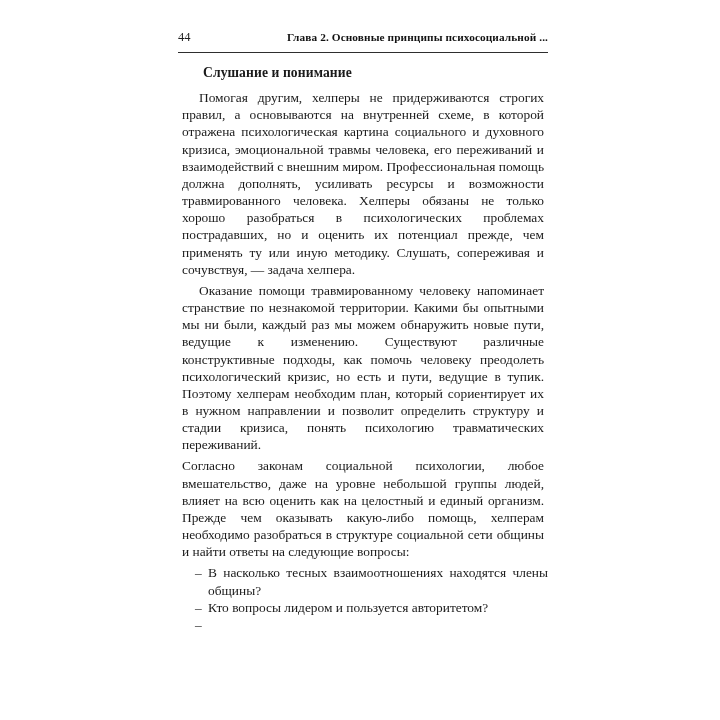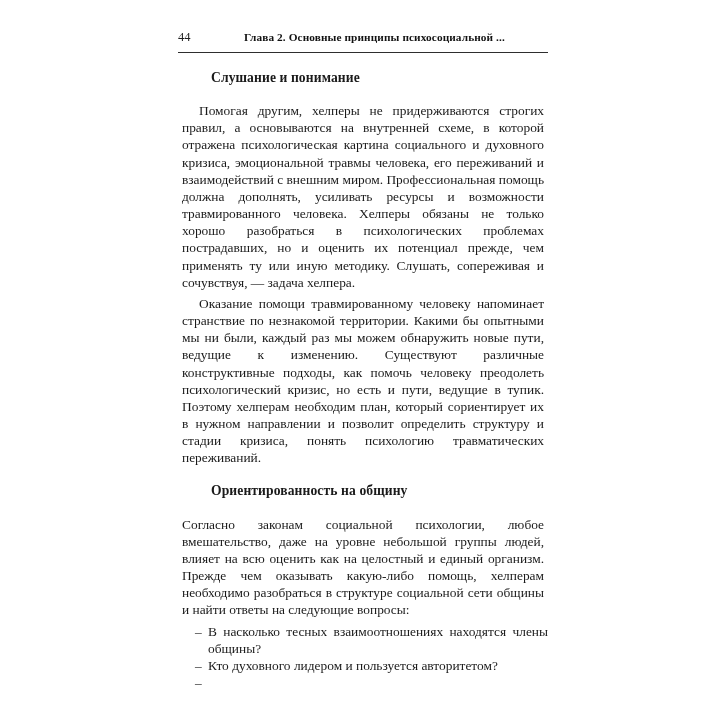--- a/index.html
+++ b/index.html
@@ -43,20 +43,21 @@
     flex: 0 0 66px;
     font-size: 12.5px;
     font-weight: normal;
     color: #1d1d1d;
   }
   .head-title {
     flex: 1 1 auto;
     white-space: nowrap;
     font-size: 11.3px;
     color: #121212;
+    text-align: right;
   }
   .head-rule {
     margin-top: 4px;
     border-bottom: 1.3px solid #2e2e2e;
     width: 100%;
   }
 
   
   .body-copy {
     margin-top: 11px;
@@ -64,21 +65,21 @@
     line-height: 17.15px;
     text-align: justify;
     -webkit-hyphens: manual;
     hyphens: manual;
   }
 
   h2.section-heading {
     font-size: 13.6px;
     font-weight: bold;
     line-height: 17.15px;
-    margin: 16px;
+    margin: 8px;
     padding: 0;
     text-indent: 17px;
     text-align: left;
     letter-spacing: 0.1px;
   }
 
   h2.section-heading.spaced {
     margin-top: 16px;
   }
 
@@ -125,31 +126,30 @@
     </div>
     <div class="head-rule"></div>
 
     <div class="body-copy">
 
       <h2 class="section-heading">Слушание и понимание</h2>
       <p class="para">Помогая другим, хелперы не придерживаются строгих правил, а основываются на внутренней схеме, в которой отражена психологическая картина социального и духовного кризиса, эмоциональной травмы человека, его переживаний и взаимодействий с внешним миром. Профессиональная помощь должна дополнять, усиливать ресурсы и возможности травмированного человека. Хелперы обязаны не только хорошо разобраться в психологических проблемах пострадавших, но и оценить их потенциал прежде, чем применять ту или иную методику. Слушать, сопереживая и сочувствуя, — задача хелпера.</p>
 
       <p class="para">Оказание помощи травмированному человеку напоминает странствие по незнакомой территории. Какими бы опытными мы ни были, каждый раз мы можем обнаружить новые пути, ведущие к изменению. Существуют различные конструктивные подходы, как помочь человеку преодолеть психологический кризис, но есть и пути, ведущие в тупик. Поэтому хелперам необходим план, который сориентирует их в нужном направлении и позволит определить структуру и стадии кризиса, понять психологию травматических переживаний.</p>
 
-      <h2 class="section-heading spaced">Ориентированность на общину</h2>
       <p class="para no-indent">Согласно законам социальной психологии, любое вмешательство, даже на уровне небольшой группы людей, влияет на всю оценить как на целостный и единый организм. Прежде чем оказывать какую-либо помощь, хелперам необходимо разобраться в структуре социальной сети общины и найти ответы на следующие вопросы:</p>
 
       <ul class="question-list">
         <li>
           <span class="dash">–</span>
           <span>В насколько тесных взаимоотношениях находятся члены общины?</span>
         </li>
         <li>
           <span class="dash">–</span>
-          <span>Кто духовного лидером и пользуется авторитетом?</span>
+          <span>Кто вопросы лидером и пользуется авторитетом?</span>
         </li>
         <li>
           <span class="dash">–</span>
         </li>
       </ul>
 
     </div>
   </div>
 </div>
 

